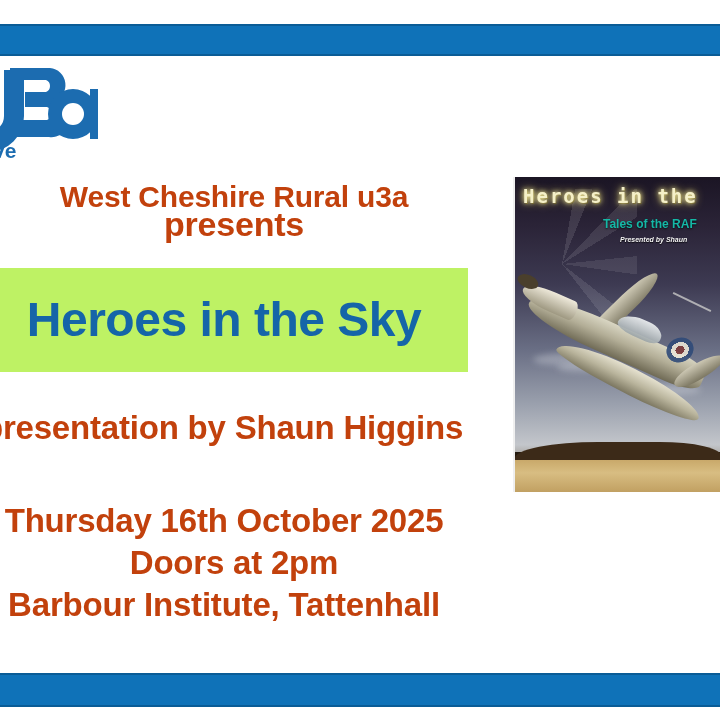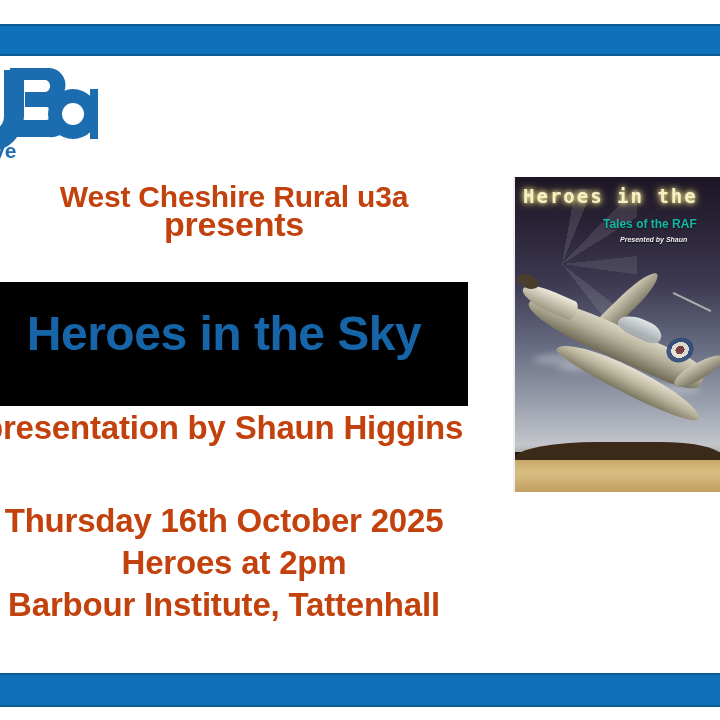--- a/index.html
+++ b/index.html
@@ -68,24 +68,24 @@
   #presents-line {
     top: 207px;
     font-size: 34px;
     line-height: 34px;
   }
 
   
   #title-band {
     position: absolute;
     left: 0;
-    top: 282px;
+    top: 268px;
     width: 468px;
-    height: 124px;
-    background: #000000;
+    height: 104px;
+    background: #bef264;
   }
   #title-text {
     position: absolute;
     left: -20px;
     top: 0;
     width: 488px;
     height: 104px;
     line-height: 104px;
     text-align: center;
     color: #1565a8;
@@ -370,21 +370,21 @@
   <div class="heading-line" id="presents-line">presents</div>
 
   <div id="title-band">
     <div id="title-text">Heroes in the Sky</div>
   </div>
 
   <div class="heading-line" id="presenter-line">presentation by Shaun Higgins</div>
 
   <div class="heading-line" id="date-line">Thursday 16th October 2025</div>
 
-  <div class="heading-line" id="doors-line">Heroes at 2pm</div>
+  <div class="heading-line" id="doors-line">Doors at 2pm</div>
 
   <div class="heading-line" id="venue-line">Barbour Institute, Tattenhall</div>
 
   <div id="poster-image">
     <div class="sky"></div>
     <div class="sunburst"></div>
 
     <div class="cloud c1"></div>
     <div class="cloud c2"></div>
     <div class="cloud c3"></div>

